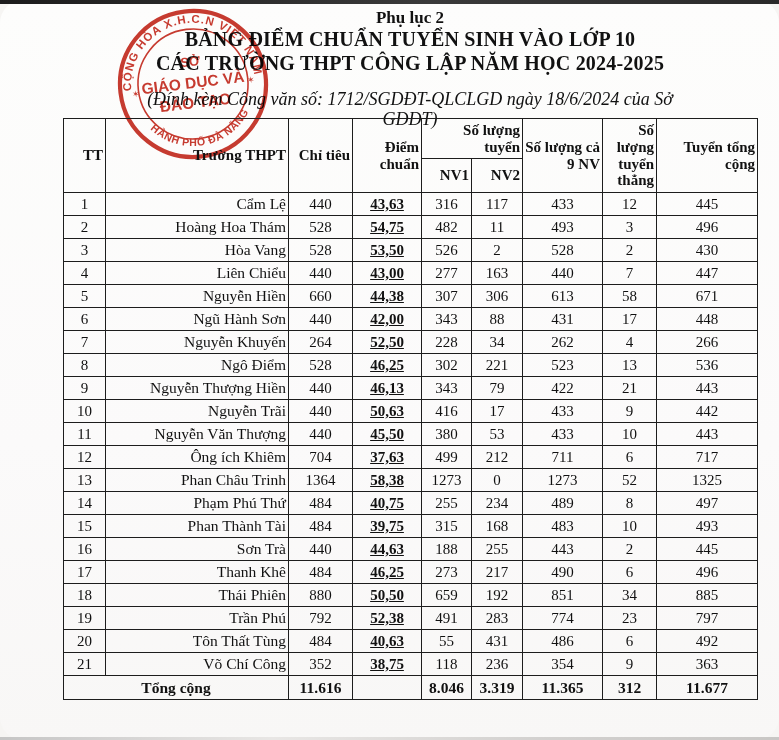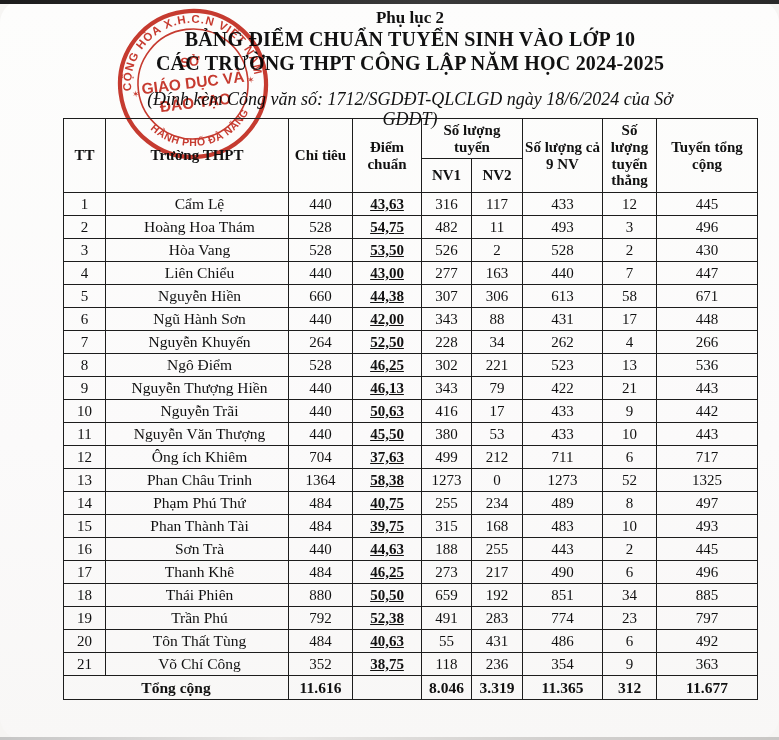--- a/index.html
+++ b/index.html
@@ -50,25 +50,25 @@
   table.score-table {
     position: absolute; top: 118px; left: 63px;
     width: 694px; border-collapse: collapse; table-layout: fixed;
     font-size: 15px;
   }
   .score-table th, .score-table td {
     border: 1.6px solid #1d1d1d;
     text-align: center; vertical-align: middle;
     padding: 0 2px; overflow: hidden;
   }
-  .score-table thead th { font-weight: bold; font-size: 15px; line-height: 1.12; }
+  .score-table thead th { font-weight: bold; font-size: 15px; line-height: 1.12; text-align: right; }
   .score-table thead tr.h1 th { height: 40px; }
   .score-table thead tr.h2 th { height: 34px; }
   .score-table tbody td { height: 23px; font-size: 15px; }
-  .score-table td.cell-school { text-align: center; padding-left: 7px; font-size: 15.5px; }
+  .score-table td.cell-school { text-align: right; padding-left: 7px; font-size: 15.5px; }
   .score-table td.cell-score  { font-weight: bold; text-decoration: underline; }
   .score-table tr.total-row td { height: 24px; font-weight: bold; font-size: 15.5px; }
 </style>
 </head>
 <body>
 
 <div class="page">
 
   <div class="scan-top-edge"></div>
 

